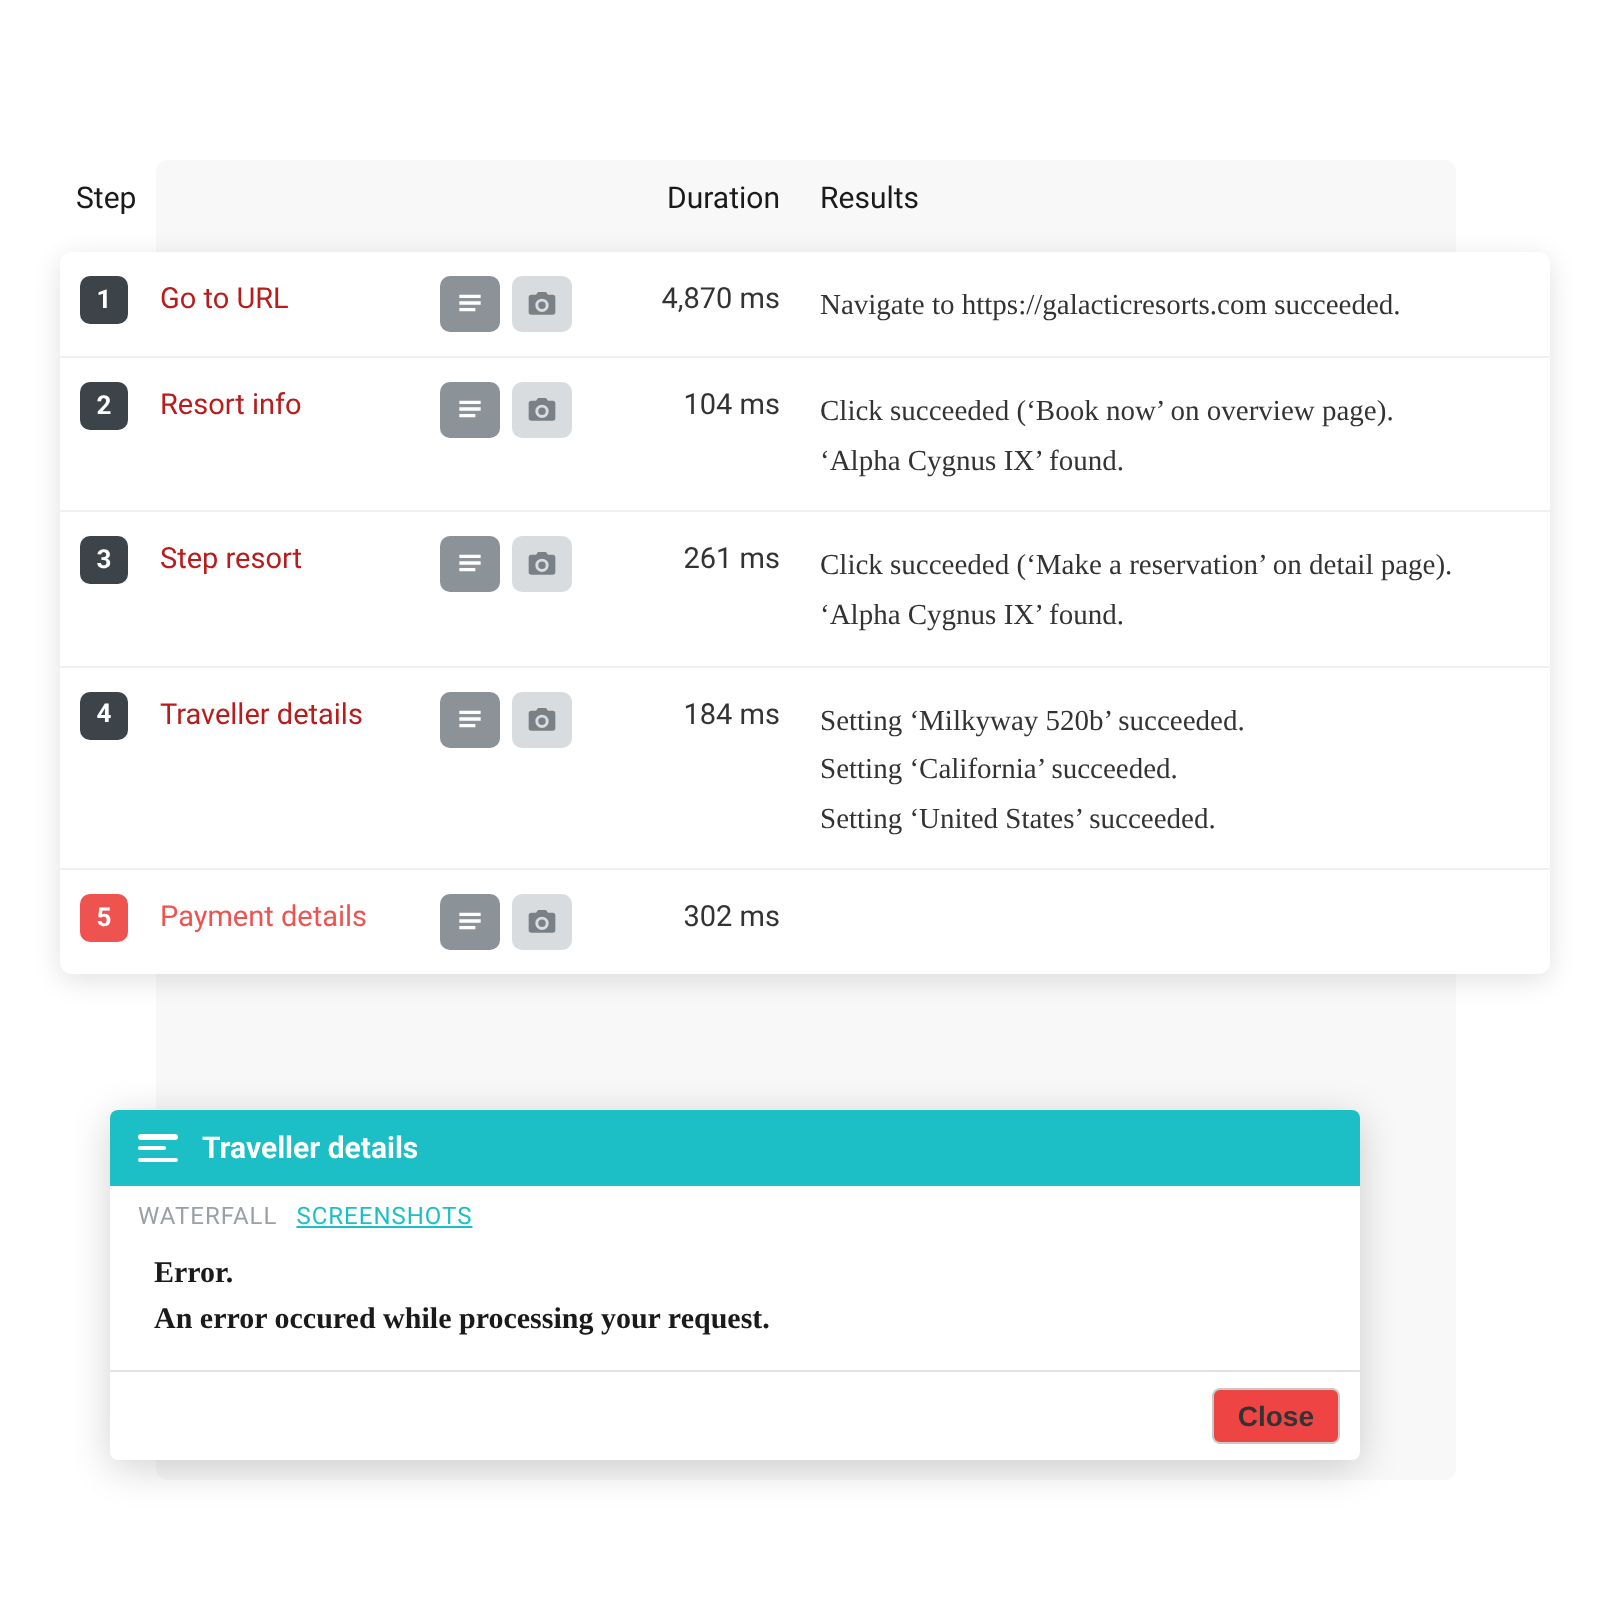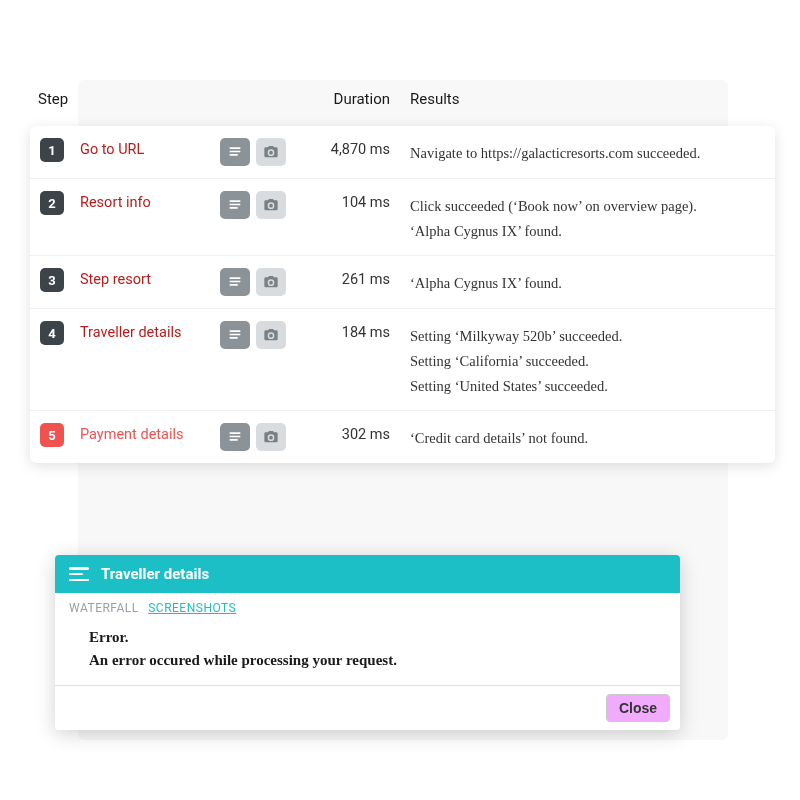--- a/index.html
+++ b/index.html
@@ -162,35 +162,35 @@
   .modal-tabs {
     padding: 8px 14px 4px 14px;
     font-size: 12px;
     letter-spacing: 0.5px;
   }
   .tab { margin-right: 6px; }
   .tab.inactive { color: #9aa0a6; }
   .tab.active { color: #1dbfc6; text-decoration: underline; cursor: pointer; }
 
   .modal-body {
-    padding: 10px 34px 16px 34px;
+    padding: 10px 34px 16px 22px;
     font-family: Georgia, "Times New Roman", serif;
     color: #1a1a1a;
   }
   .modal-body .err-title { font-weight: 700; font-size: 15px; margin-bottom: 6px; }
   .modal-body .err-msg { font-weight: 700; font-size: 15px; }
 
   .modal-footer {
     border-top: 1px solid #e2e2e2;
     padding: 8px 10px;
     display: flex;
     justify-content: flex-end;
   }
   .close-btn {
-    background: #f0abfc;
+    background: #ef4444;
     border: 1px solid #c9c9c9;
     border-radius: 4px;
     padding: 5px 12px;
     font-size: 14px;
     font-weight: 600;
     color: #333;
     cursor: pointer;
   }
 </style>
 </head>
@@ -260,20 +260,21 @@
             </svg>
           </span>
           <span class="icon-btn light">
             <svg viewBox="0 0 24 24">
               <path d="M9 3l-1.5 2H4a2 2 0 0 0-2 2v11a2 2 0 0 0 2 2h16a2 2 0 0 0 2-2V7a2 2 0 0 0-2-2h-3.5L15 3H9zm3 5a5 5 0 1 1 0 10 5 5 0 0 1 0-10zm0 2.2a2.8 2.8 0 1 0 0 5.6 2.8 2.8 0 0 0 0-5.6z"></path>
             </svg>
           </span>
         </div>
         <div class="dur-cell">261 ms</div>
         <div class="res-cell">
+          <span class="res-line">Click succeeded (‘Make a reservation’ on detail page).</span>
           <span class="res-line">‘Alpha Cygnus IX’ found.</span>
         </div>
       </div>
       <div class="row">
         <div class="badge-wrap"><span class="badge">4</span></div>
         <div class="name-cell">Traveller details</div>
         <div class="act-cell">
           <span class="icon-btn dark">
             <svg viewBox="0 0 24 24">
               <path d="M4 5h16v2.5H4zM4 10h16v2.5H4zM4 15h12v2.5H4z"></path>
@@ -301,23 +302,20 @@
               <path d="M4 5h16v2.5H4zM4 10h16v2.5H4zM4 15h12v2.5H4z"></path>
             </svg>
           </span>
           <span class="icon-btn light">
             <svg viewBox="0 0 24 24">
               <path d="M9 3l-1.5 2H4a2 2 0 0 0-2 2v11a2 2 0 0 0 2 2h16a2 2 0 0 0 2-2V7a2 2 0 0 0-2-2h-3.5L15 3H9zm3 5a5 5 0 1 1 0 10 5 5 0 0 1 0-10zm0 2.2a2.8 2.8 0 1 0 0 5.6 2.8 2.8 0 0 0 0-5.6z"></path>
             </svg>
           </span>
         </div>
         <div class="dur-cell">302 ms</div>
-        <div class="res-cell">
-          <span class="res-line">‘Credit card details’ not found.</span>
-        </div>
       </div>
     </div>
 </div>
 
 <div class="modal">
   <div class="modal-header">
     <span class="burger">
       <span></span>
         <span></span>
         <span></span>

